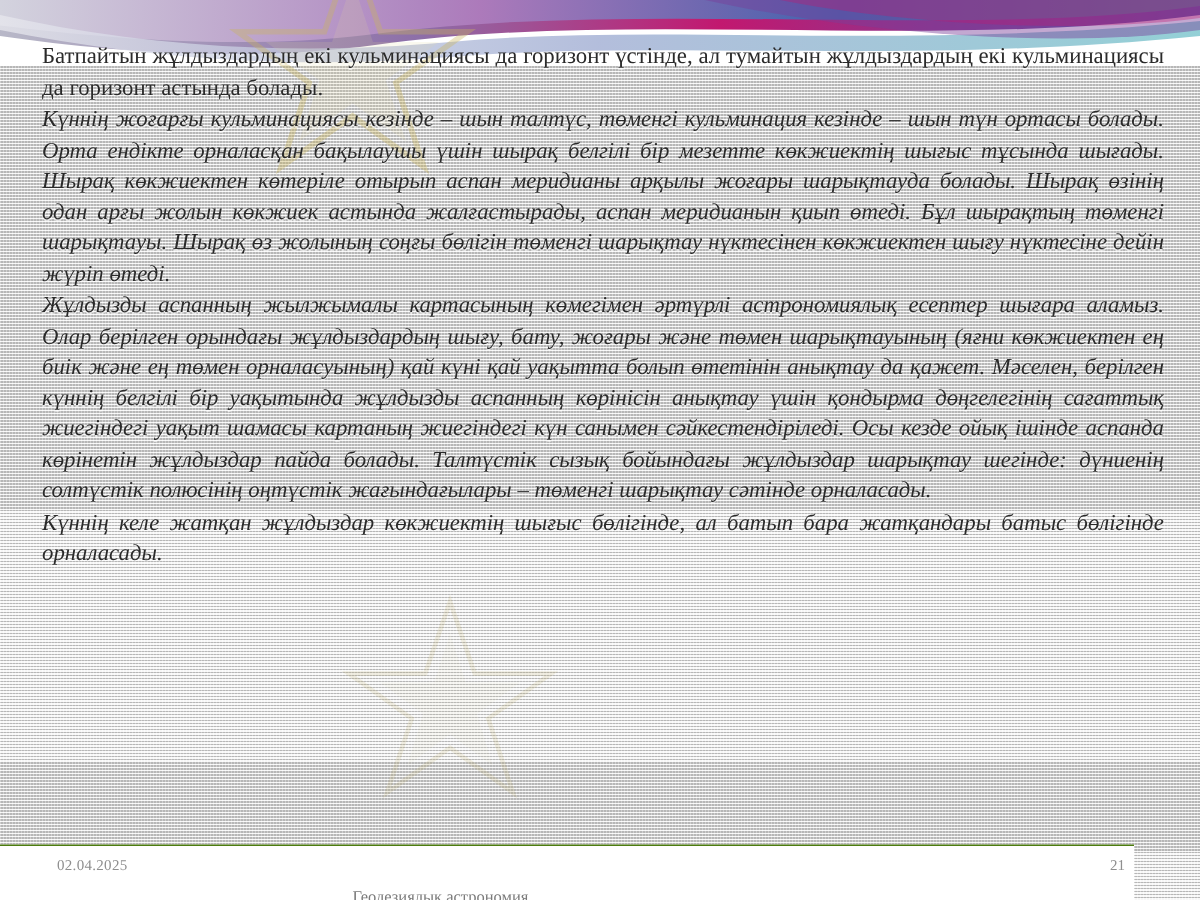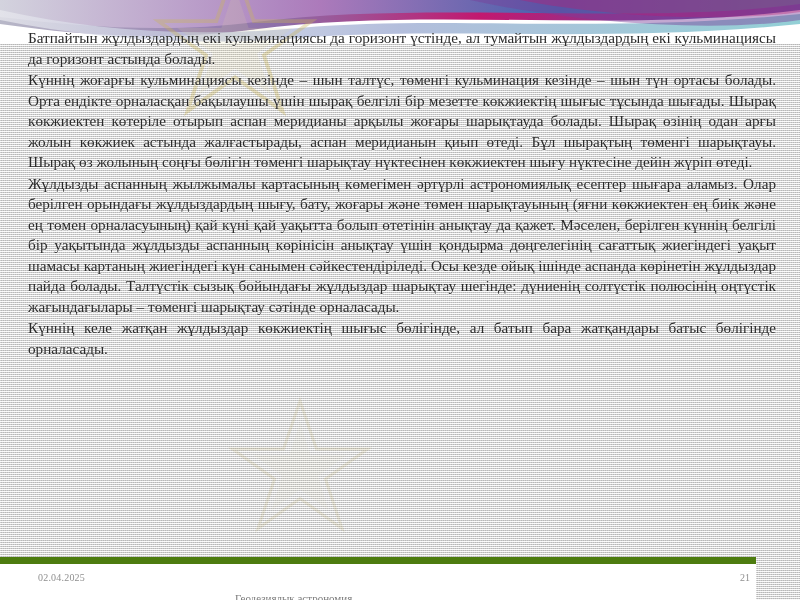--- a/index.html
+++ b/index.html
@@ -63,21 +63,21 @@
   }
 
   
   .footer-strip {
     position: absolute;
     left: 0;
     bottom: 0;
     width: 756px;
     height: 36px;
     background: #ffffff;
-    border-top: 7px solid #4d7c0f;
+    border-top: 1px solid #4d7c0f;
   }
   .footer-inner {
     position: absolute;
     left: 0;
     bottom: 0;
     width: 800px;
     height: 36px;
   }
   .footer-date {
     position: absolute;
@@ -118,20 +118,21 @@
     margin: 0 0 0 0;
     text-align: justify;
     font-size: 15.2px;
     line-height: 20.5px;
     color: #2a2a2a;
     font-family: "Liberation Serif", serif;
     text-shadow: 0 1px 0 rgba(255,255,255,0.65);
   }
   .para + .para {
     margin-top: 1px;
+    font-style: italic;
   }
 
   
 </style>
 </head>
 <body>
 
 <div class="slide">
 
   <div class="slide-bg"></div>

